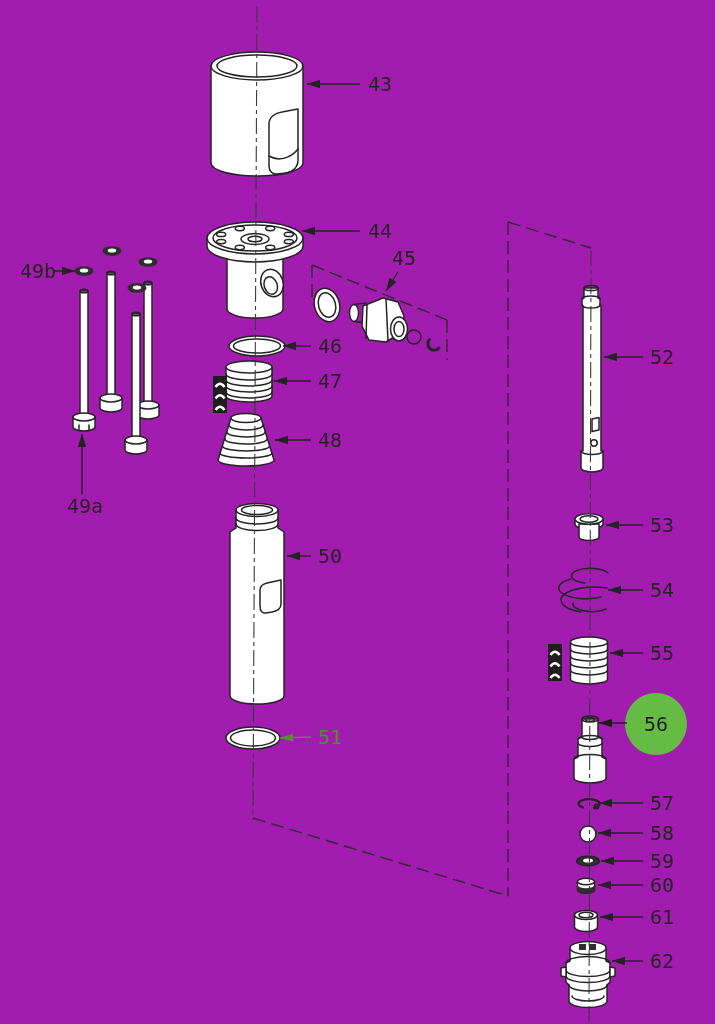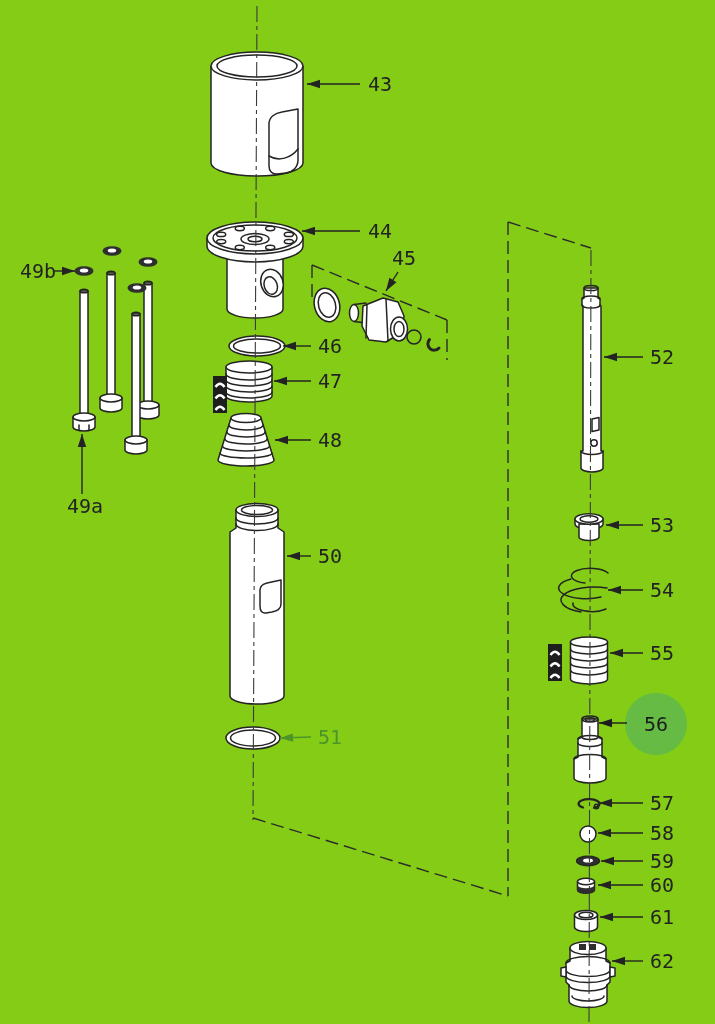--- a/index.html
+++ b/index.html
@@ -1,16 +1,16 @@
 <!DOCTYPE html>
 <html><head>
 <meta charset="utf-8">
 <style>
   html,body{margin:0;padding:0;background:#ffffff;}
-  .stage{position:relative;width:715px;height:1024px;background:#84cc16;overflow:hidden;
+  .stage{position:relative;width:715px;height:1024px;background:#a21caf;overflow:hidden;
          font-family:"DejaVu Sans",sans-serif;}
   svg{display:block}
   .part{stroke:#242424;stroke-width:1.5;fill:none;stroke-linecap:round;stroke-linejoin:round;}
   .partfill{stroke:#242424;stroke-width:1.5;fill:#ffffff;stroke-linejoin:round;}
   .dark{fill:#2e2e2e;stroke:none;}
   .centerline{stroke:#3a3a3a;stroke-width:1.1;fill:none;stroke-dasharray:16 4 4 4;}
   .foldline{stroke:#2c2c2c;stroke-width:1.4;fill:none;stroke-dasharray:13 6;}
   .callout-line{stroke-width:1.4;fill:none;}
   .callout-text{font-family:"DejaVu Sans Mono","Liberation Mono",monospace;font-size:20px;}
 </style>

